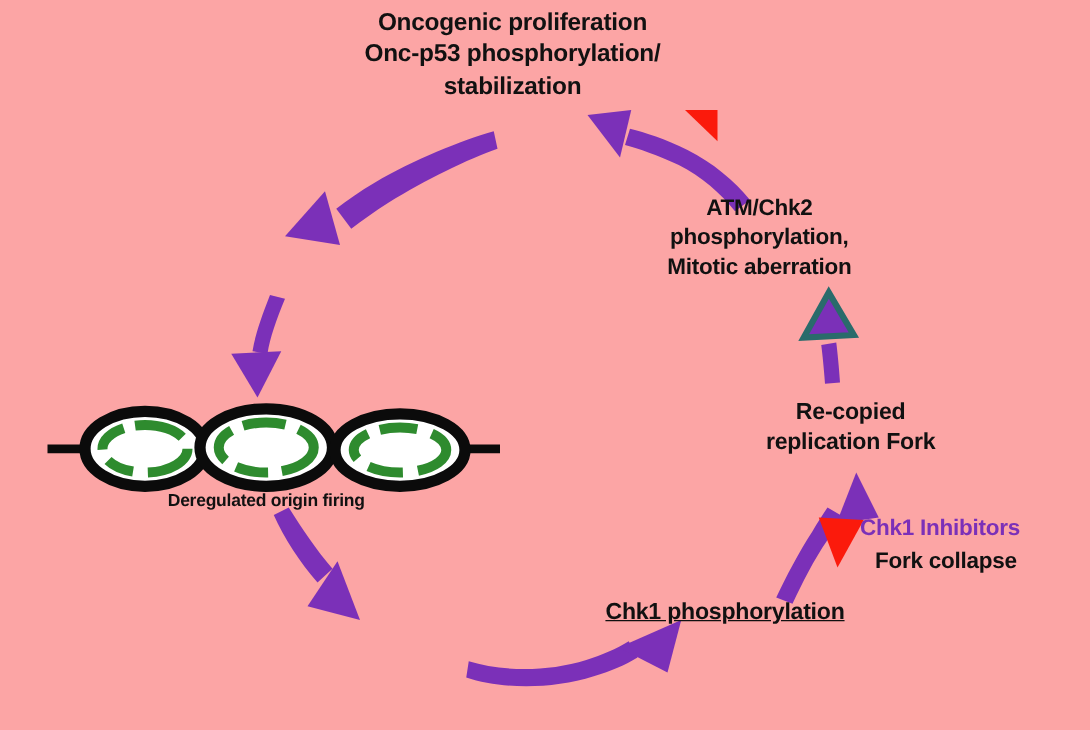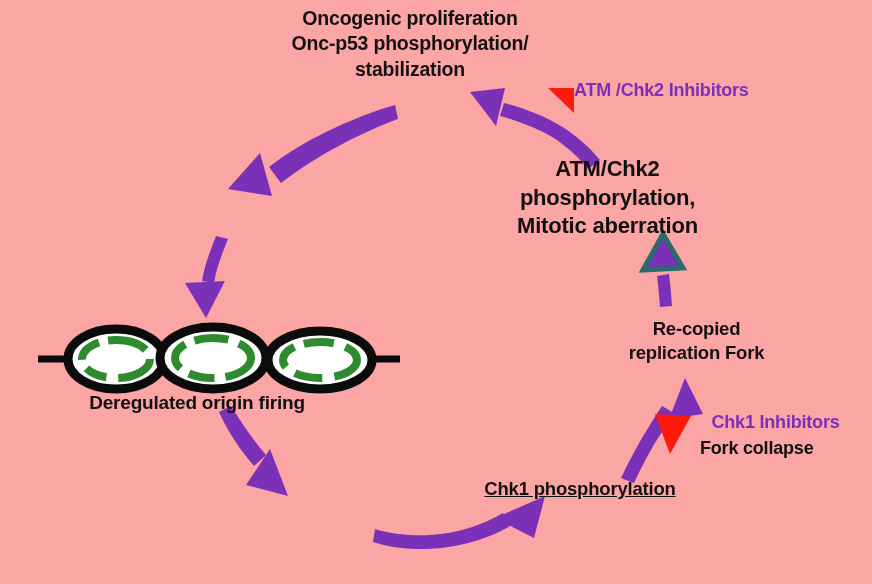--- a/index.html
+++ b/index.html
@@ -41,37 +41,37 @@
   #label-oncogenic {
     left: 250px; top: 6px; width: 320px;
     font-size: 19.5px;
   }
   #label-atm-chk2-inhibitors {
     left: 574px; top: 79px; width: 240px;
     font-size: 18px; text-align: left;
   }
   #label-atm-chk2-phos {
     left: 500px; top: 155px; width: 215px;
-    font-size: 22px;
+    font-size: 18px;
   }
   #label-cyclin {
     left: 140px; top: 175px; width: 215px;
     font-size: 18.5px;
   }
   #label-recopied {
-    left: 604px; top: 317px; width: 185px;
+    left: 588px; top: 317px; width: 185px;
     font-size: 18.5px;
   }
   #label-origin-firing {
-    left: 47px; top: 391px; width: 300px;
-    font-size: 19px;
+    left: 63px; top: 391px; width: 300px;
+    font-size: 14px;
   }
   #label-chk1-inhibitors {
     left: 688px; top: 411px; width: 175px;
-    font-size: 18px; text-align: center;
+    font-size: 18px; text-align: left;
   }
   #label-fork-collapse {
     left: 700px; top: 437px; width: 175px;
     font-size: 18px; text-align: left;
   }
   #label-chk1-phos {
     left: 455px; top: 477px; width: 250px;
     font-size: 18.5px;
     text-decoration: underline;
   }
@@ -173,21 +173,20 @@
         <ellipse cx="320" cy="360" rx="52" ry="29" fill="#FFFFFF" stroke="#0B0B0B" stroke-width="9"></ellipse>
         <ellipse cx="320" cy="360" rx="37" ry="18" fill="none" stroke="#2E8B2E" stroke-width="8" stroke-dasharray="30 12 28 11 26 10" stroke-linecap="butt"></ellipse>
       </g>
     </g>
   </svg>
 
   <div class="lbl" id="label-oncogenic">Oncogenic proliferation
 Onc-p53 phosphorylation/
 stabilization</div>
 
-  <div class="lbl purple" id="label-atm-chk2-inhibitors">ATM /Chk2 Inhibitors</div>
 
   <div class="lbl" id="label-atm-chk2-phos">ATM/Chk2
 phosphorylation,
 Mitotic aberration</div>
 
 
   <div class="lbl" id="label-recopied">Re-copied
 replication Fork</div>
 
   <div class="lbl" id="label-origin-firing">Deregulated origin firing</div>

